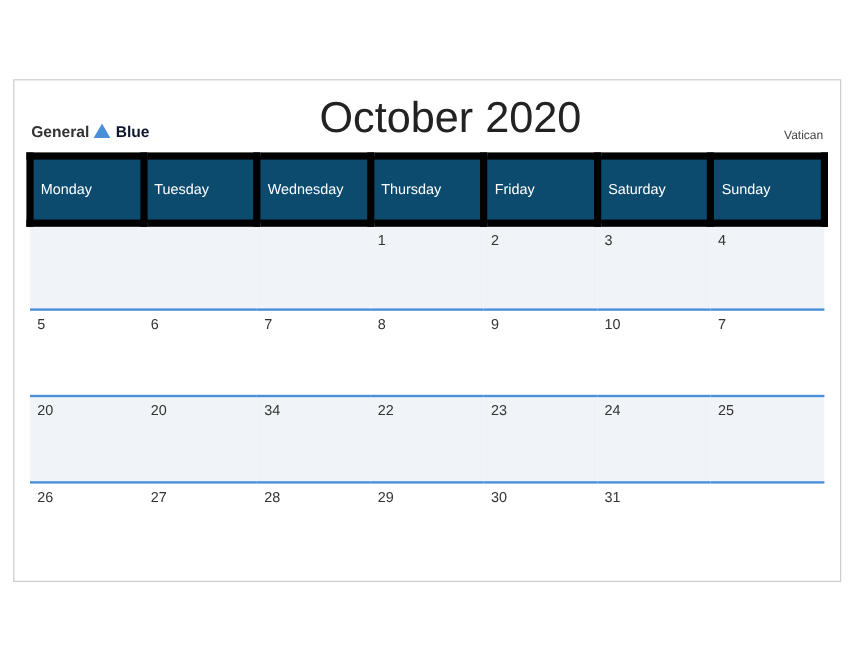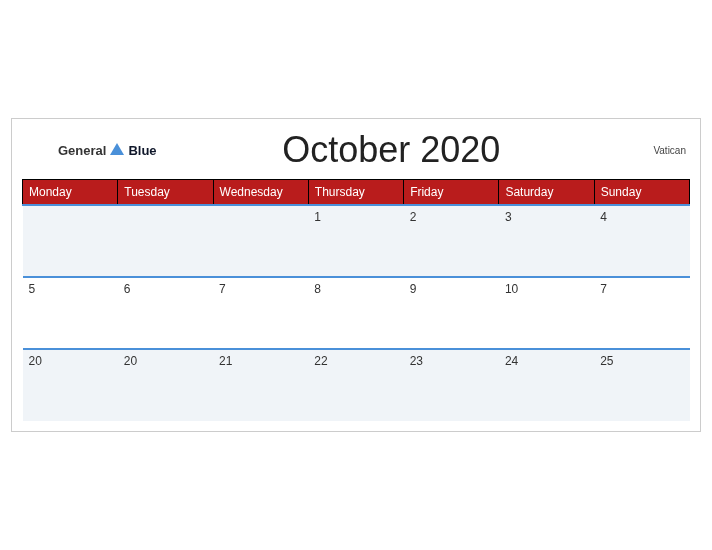--- a/index.html
+++ b/index.html
@@ -13,25 +13,24 @@
       justify-content: center;
     }
     .calendar-container {
       width: 690px;
       background: #fff;
       border: 1px solid #ccc;
       padding: 10px 10px 10px 10px;
     }
     .calendar-header {
       display: flex;
-      align-items: center;
+      align-items: flex-end;
       justify-content: space-between;
       margin-bottom: 8px;
       padding: 0 4px;
-      margin-left: 32px;
     }
     .logo {
       display: flex;
       align-items: center;
       font-size: 13px;
       font-weight: bold;
       color: #333;
     }
     .logo-general {
       color: #333;
@@ -57,27 +56,27 @@
       font-size: 10px;
       color: #444;
       text-align: right;
       min-width: 60px;
     }
     .calendar-grid {
       width: 100%;
       border-collapse: collapse;
     }
     .calendar-grid thead tr th {
-      background: #b91c1c;
+      background: #0c4a6e;
       color: #fff;
       font-size: 12px;
       font-weight: normal;
       text-align: left;
-      padding: 5px 6px;
-      border: 1px solid #000000;
+      padding: 18px 6px;
+      border: 6px solid #000000;
     }
     .calendar-grid tbody tr {
       height: 72px;
     }
     .calendar-grid tbody tr:nth-child(odd) {
       background: #f0f4f8;
     }
     .calendar-grid tbody tr:nth-child(even) {
       background: #fff;
     }
@@ -140,21 +139,30 @@
           <td><span class="day-num">6</span></td>
           <td><span class="day-num">7</span></td>
           <td><span class="day-num">8</span></td>
           <td><span class="day-num">9</span></td>
           <td><span class="day-num">10</span></td>
           <td><span class="day-num">7</span></td>
         </tr>
         <tr>
           <td><span class="day-num">20</span></td>
           <td><span class="day-num">20</span></td>
-          <td><span class="day-num">21</span></td>
+          <td><span class="day-num">34</span></td>
           <td><span class="day-num">22</span></td>
           <td><span class="day-num">23</span></td>
           <td><span class="day-num">24</span></td>
           <td><span class="day-num">25</span></td>
+        </tr>
+        <tr>
+          <td><span class="day-num">26</span></td>
+          <td><span class="day-num">27</span></td>
+          <td><span class="day-num">28</span></td>
+          <td><span class="day-num">29</span></td>
+          <td><span class="day-num">30</span></td>
+          <td><span class="day-num">31</span></td>
+          <td></td>
         </tr>
       </tbody>
   </table>
 </div>
 
 </body></html>

